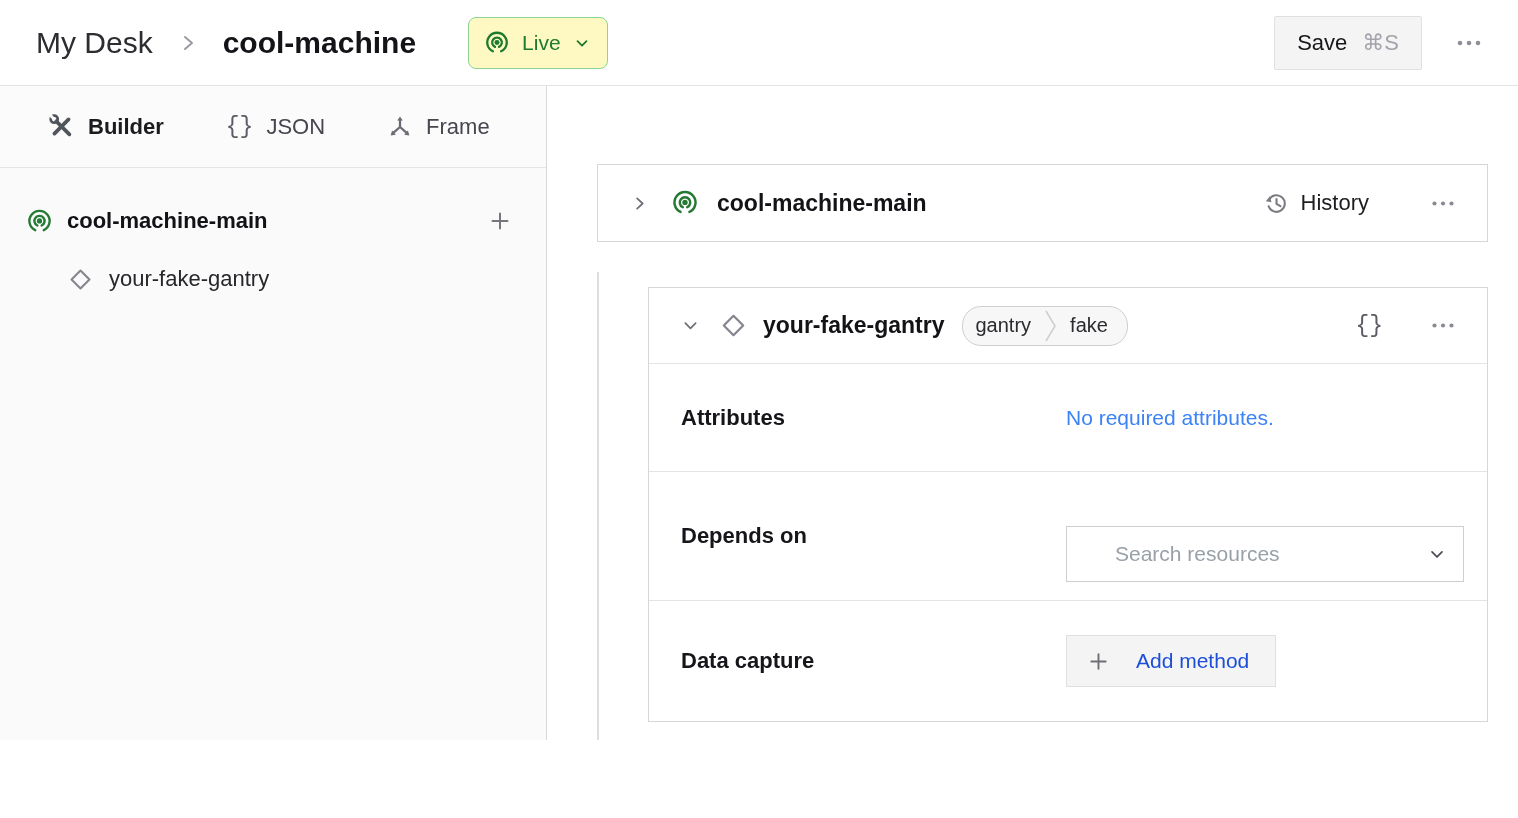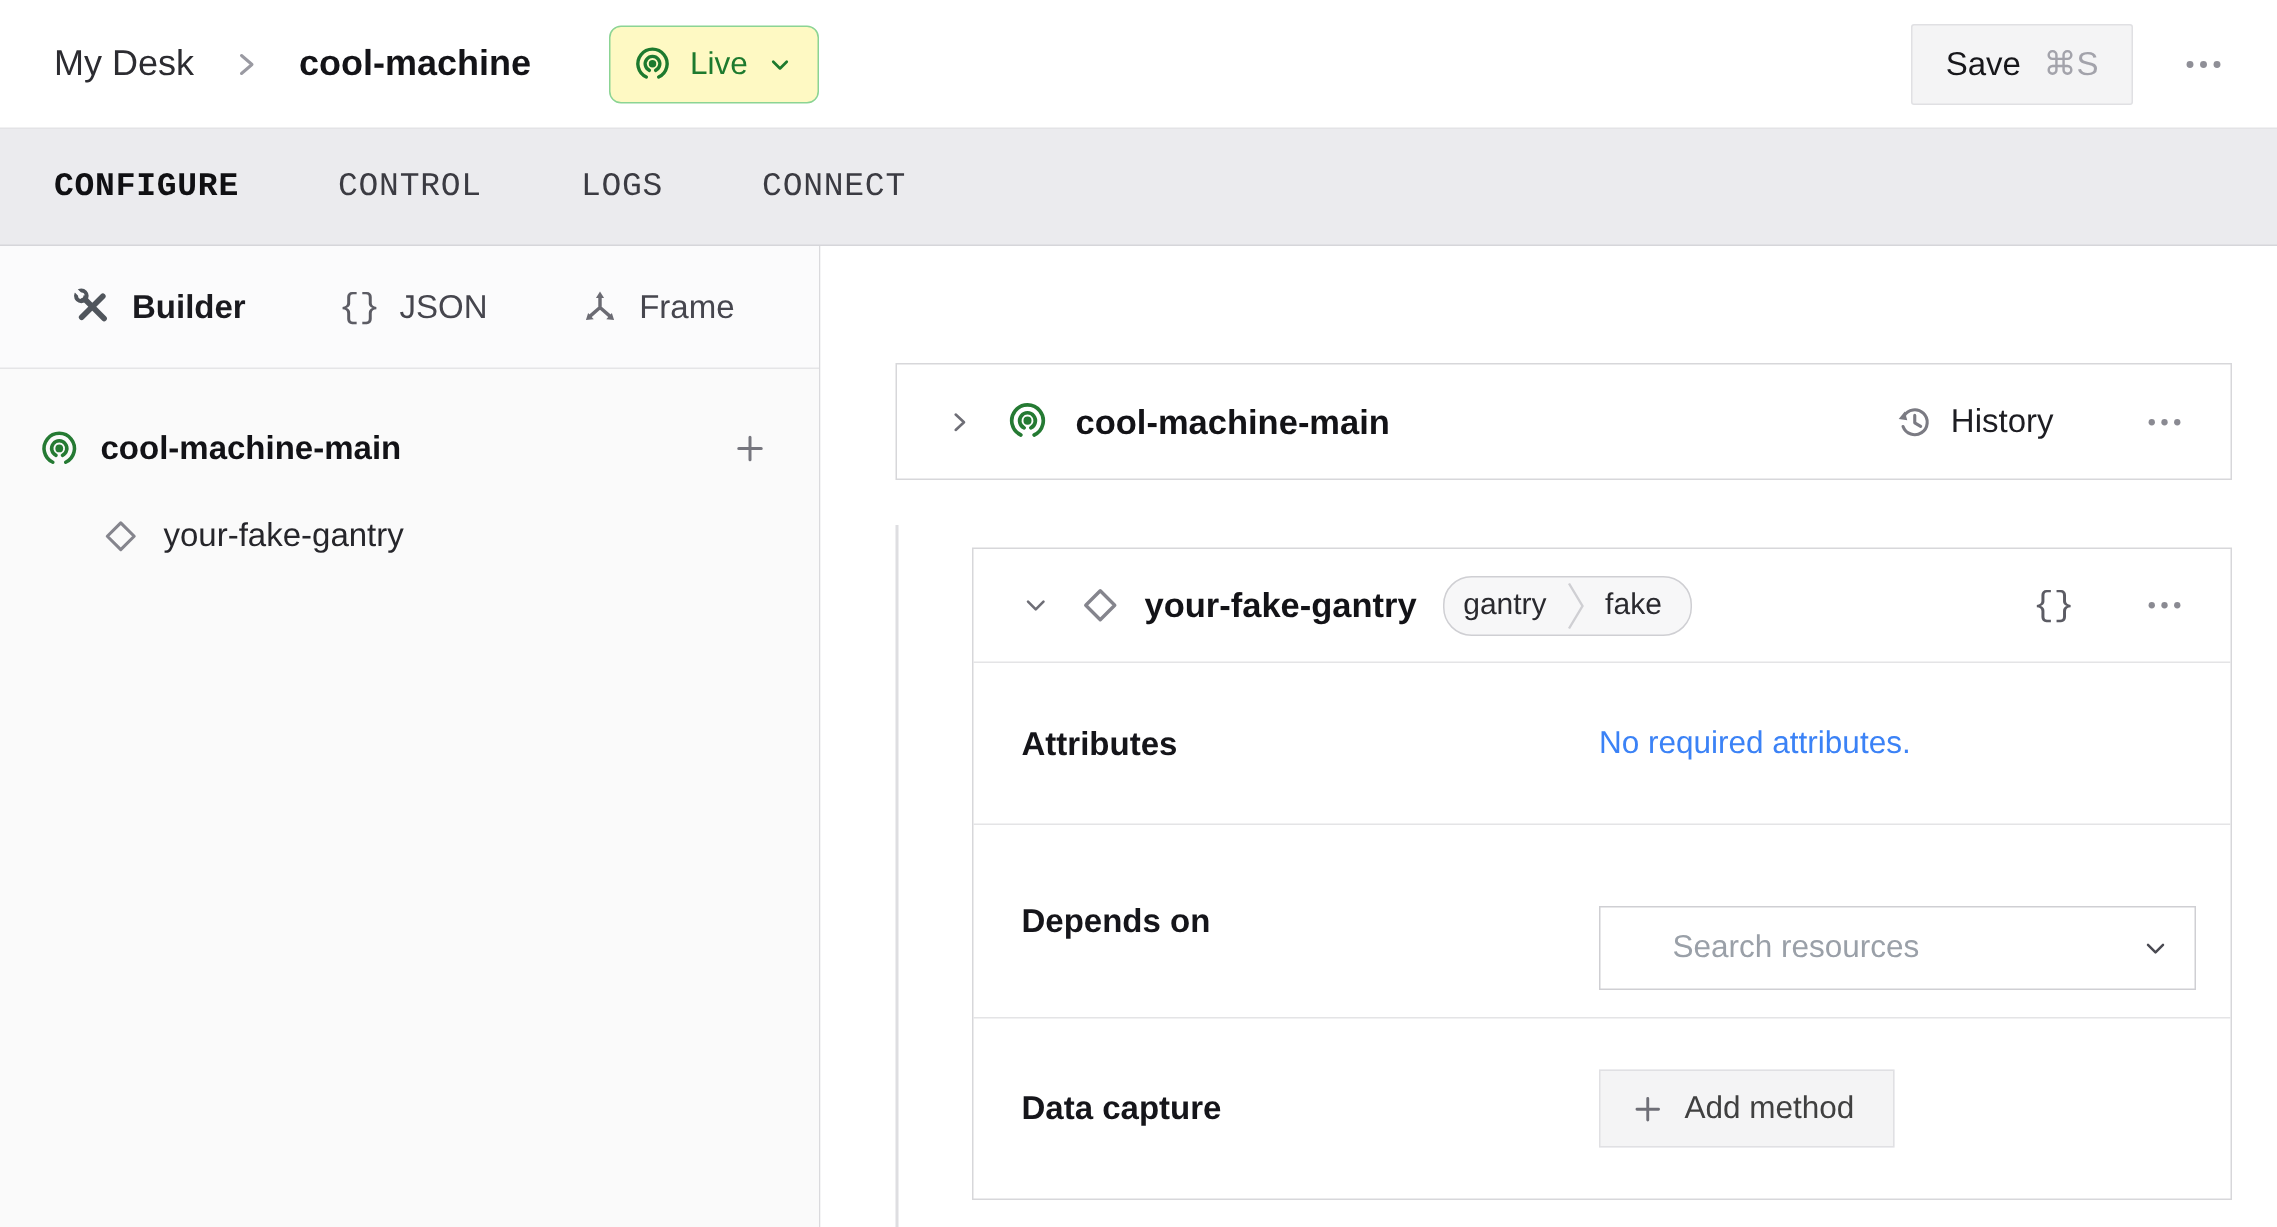--- a/index.html
+++ b/index.html
@@ -2,21 +2,21 @@
 <html><head>
 <meta charset="utf-8">
 <style>
   html,body{margin:0;padding:0;background:#fff;}
   .app{width:1518px;height:818px;position:relative;overflow:hidden;background:#fff;
        font-family:"Liberation Sans","DejaVu Sans",sans-serif;color:#1c1c20;}
 
   
   .topbar{height:86px;display:flex;align-items:center;padding:0 32px 0 36px;
           border-bottom:1px solid #e3e3e6;box-sizing:border-box;background:#fff;}
-  .breadcrumb{display:flex;align-items:center;gap:28px;font-size:24px;}
+  .breadcrumb{display:flex;align-items:center;gap:28px;font-size:30px;}
   .crumb-root{color:#2c2c31;}
   .crumb-current{font-weight:700;color:#141418;}
   .live-pill{margin-left:52px;display:flex;align-items:center;gap:12px;height:50px;
              padding:0 16px 0 15px;border:1.5px solid #8bd494;background:#fef9c3;
              border-radius:8px;color:#1d7a2e;font-size:21px;cursor:pointer;}
   .topbar-spacer{flex:1;}
   .save-btn{display:flex;align-items:center;gap:15px;height:54px;padding:0 22px;
             background:#f4f4f5;border:1px solid #e0e0e3;border-radius:2px;font-size:22px;cursor:pointer;}
   .save-label{color:#17171b;}
   .save-shortcut{color:#a3a3ab;}
@@ -74,21 +74,21 @@
   .row-capture{height:121px;}
   .row-label{width:385px;flex:none;font-size:22px;font-weight:700;color:#15151a;}
   .row-value{font-size:21px;color:#3b82f6;}
   .search-select{width:398px;height:56px;border:1px solid #cfcfd3;background:#fff;display:flex;
                  align-items:center;justify-content:flex-end;padding:0 16px 0 18px;
                  box-sizing:border-box;cursor:pointer;margin-top:36px;}
   .search-select input{border:none;outline:none;font-size:21px;color:#2a2a2f;width:310px;
                        background:transparent;font-family:inherit;}
   .search-select input::placeholder{color:#9aa0a8;opacity:1;}
   .add-method{height:52px;padding:0 26px 0 20px;background:#f4f4f5;border:1px solid #e0e0e3;
-              display:flex;align-items:center;gap:13px;font-size:21px;color:#404040;
+              display:flex;align-items:center;gap:26px;font-size:21px;color:#1d4ed8;
               cursor:pointer;font-family:inherit;}
   .plus-glyph{color:#6e6e76;}
   svg{display:block;}
 </style>
 </head>
 <body>
 
 <div class="app">
 
   <div class="topbar">
@@ -129,26 +129,20 @@
       <span>
         <svg width="26" height="10" viewBox="0 0 26 10">
             <circle cx="4" cy="5" r="2.3" fill="#8f8f97"></circle>
             <circle cx="13" cy="5" r="2.3" fill="#8f8f97"></circle>
             <circle cx="22" cy="5" r="2.3" fill="#8f8f97"></circle>
           </svg>
       </span>
     </button>
   </div>
 
-  <div class="tabbar">
-    <span class="tab active">CONFIGURE</span>
-    <span class="tab">CONTROL</span>
-    <span class="tab">LOGS</span>
-    <span class="tab">CONNECT</span>
-  </div>
 
   <div class="content">
 
     <div class="sidebar">
       <div class="mode-row">
         <span class="mode mode-builder">
           <span>
             <svg width="27" height="27" viewBox="0 0 26 26">
               <path d="M7.6 7.6 L20.6 20.6" stroke="#50555c" stroke-width="3.6" stroke-linecap="round"></path>
               <path d="M19.8 6.2 L6.2 19.8" stroke="#50555c" stroke-width="3.6" stroke-linecap="round"></path>

